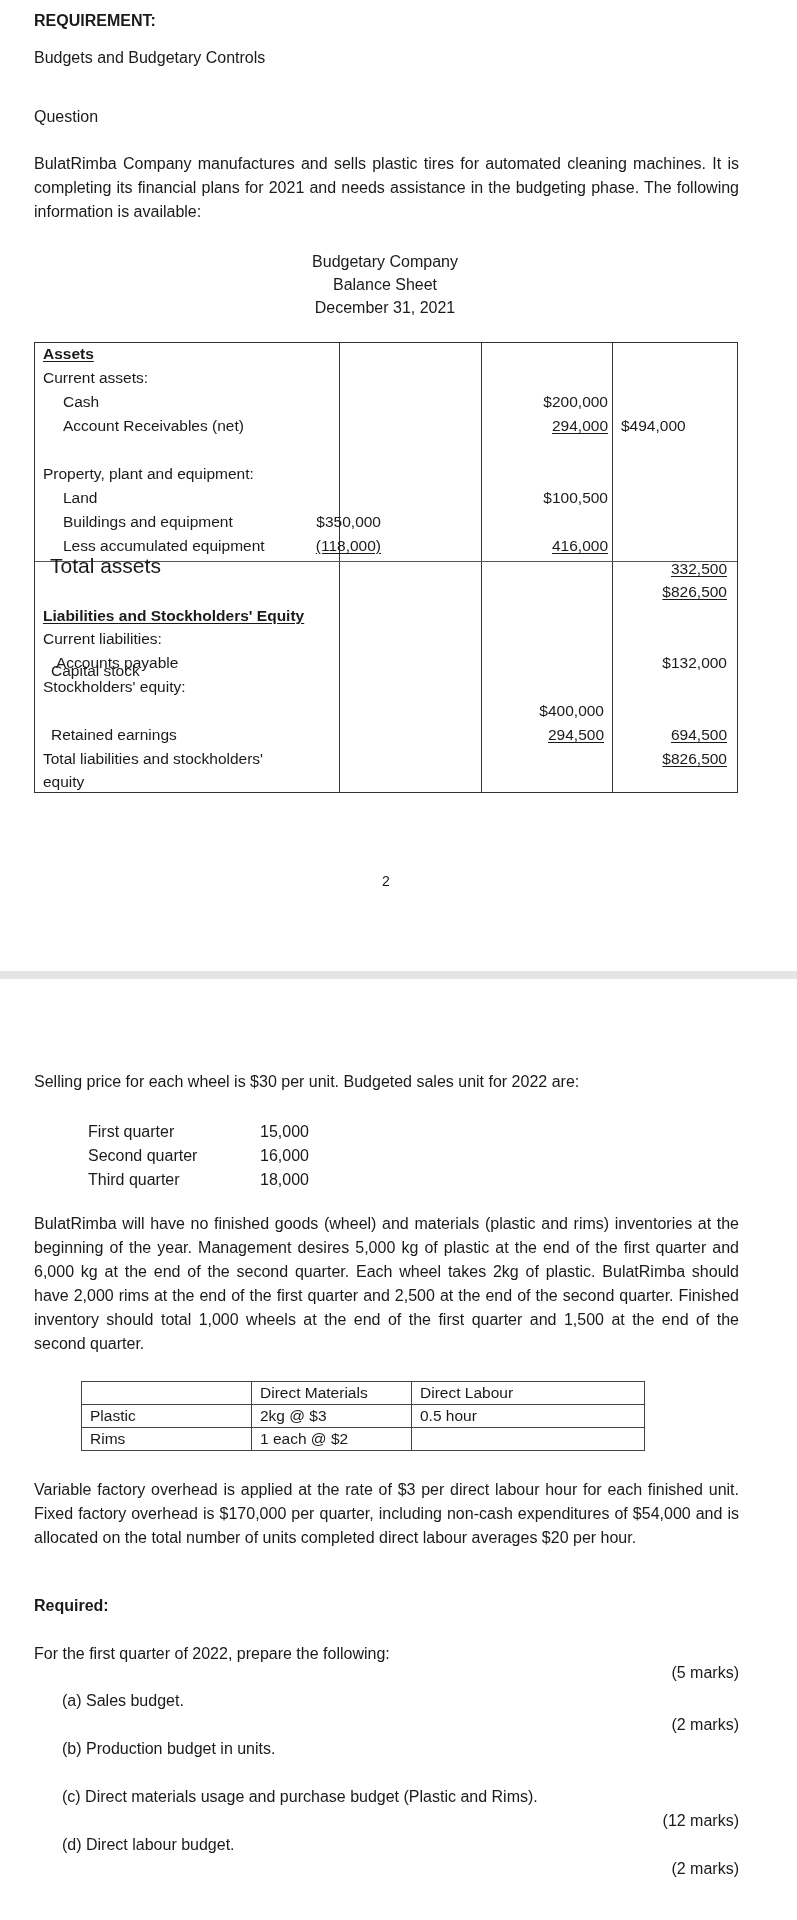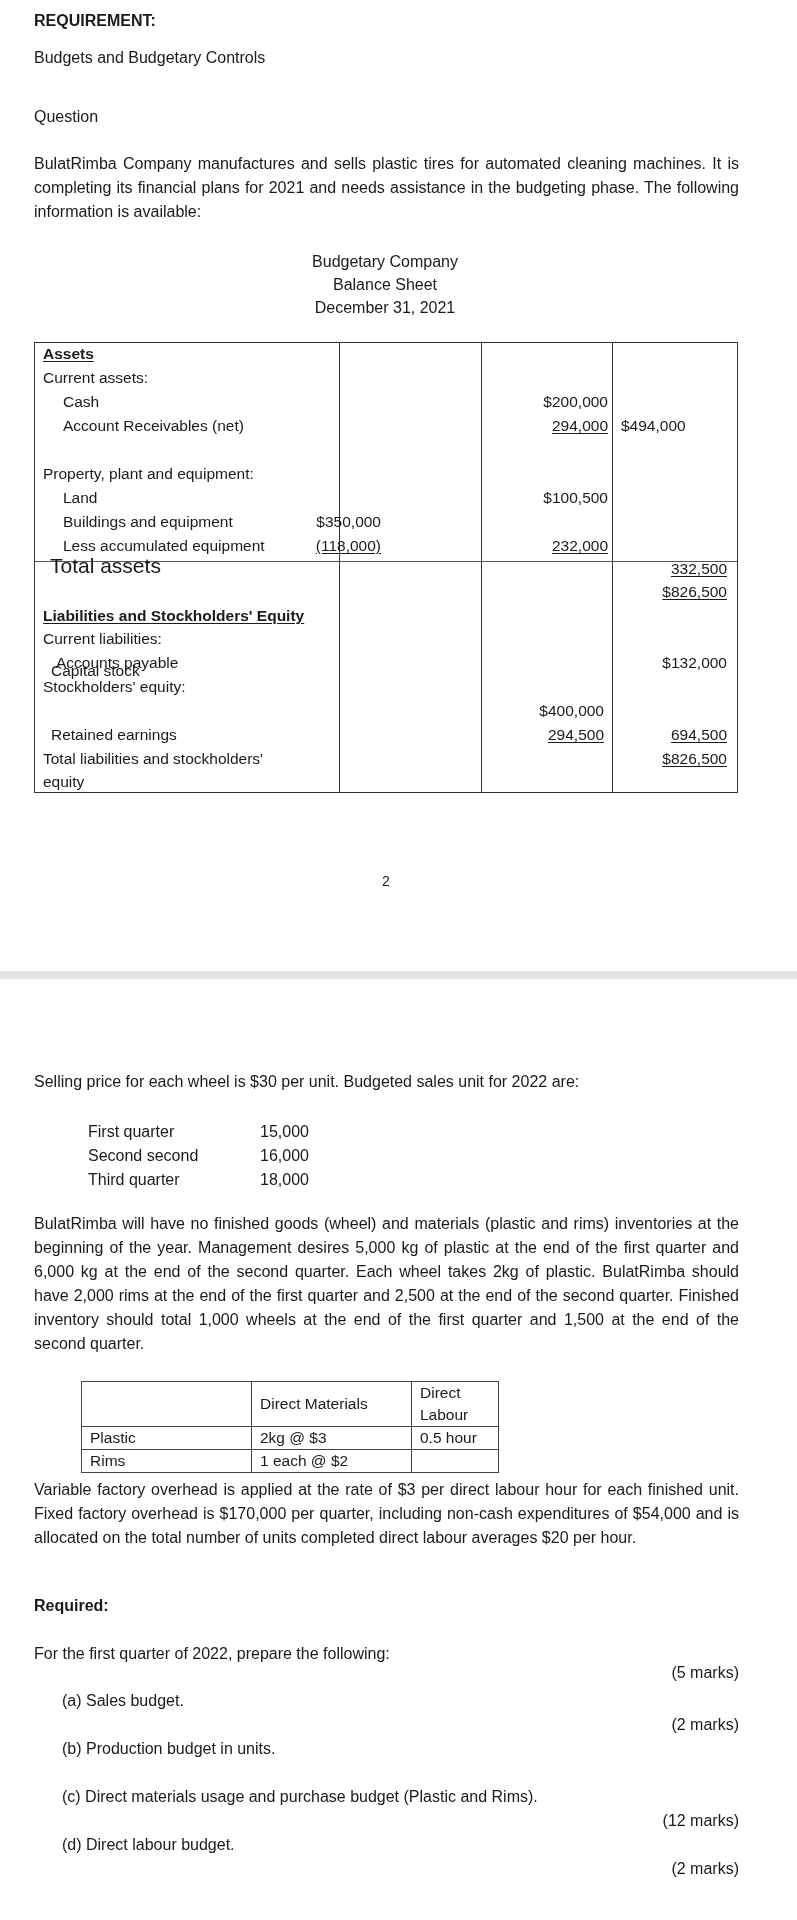--- a/index.html
+++ b/index.html
@@ -26,21 +26,21 @@
   .hline { position: absolute; left: 0; right: 0; height: 0; border-top: 1.5px solid #555; }
   .row { position: absolute; left: 0; right: 0; height: 24px; font-size: 15.5px; }
   .row .lbl { position: absolute; left: 8px; white-space: nowrap; }
   .row .lbl.ind { left: 16px; margin-left: 12px; }
   .row .c2 { position: absolute; right: 356px; }   
   .row .c3 { position: absolute; right: 129px; }
   .row .c4l { position: absolute; left: 586px; }
 
   
   #mt {
-    position: absolute; left: 81px; top: 1381px; width: 418px;
+    position: absolute; left: 81px; top: 1381px; width: 564px;
     border-collapse: collapse; font-size: 15.5px;
   }
   #mt td { border: 1.5px solid #444; padding: 0 8px; height: 22px; line-height: 22px; }
 
   .sep { position: absolute; left: 0; width: 797px; top: 971px; height: 8px; background: #e4e4e4; }
   .marks { position: absolute; right: 58px; font-size: 16px; }
   .item { position: absolute; left: 62px; font-size: 16px; }
 </style>
 </head>
 <body>
@@ -84,21 +84,21 @@
     <span class="lbl ind">Land</span>
     <span class="c3">$100,500</span>
   </div>
   <div class="row" style="top:170px;">
     <span class="lbl ind">Buildings and equipment</span>
     <span class="c2">$350,000</span>
   </div>
   <div class="row" style="top:194px;">
     <span class="lbl ind">Less accumulated equipment</span>
     <span class="c2 ul">(118,000)</span>
-    <span class="c3 ul">232,000</span>
+    <span class="c3 ul">416,000</span>
   </div>
   <div class="row" style="top:212px; height:0;"></div>
 </div>
 
 <div class="abs" style="left:50px; top:554px; font-size:21px;">Total assets</div>
 <div class="abs ul" style="right:70px; top:560px; font-size:15.5px;">332,500</div>
 <div class="abs ul" style="right:70px; top:583px; font-size:15.5px;">$826,500</div>
 
 <div class="abs bold ul" style="left:43px; top:607px; font-size:15.5px;">Liabilities and Stockholders' Equity</div>
 <div class="abs" style="left:43px; top:630px; font-size:15.5px;">Current liabilities:</div>
@@ -114,21 +114,21 @@
 <div class="abs ul" style="right:70px; top:750px; font-size:15.5px;">$826,500</div>
 <div class="abs" style="left:43px; top:773px; font-size:15.5px;">equity</div>
 
 <div class="abs" style="left:382px; top:873px; font-size:14px;">2</div>
 
 <div class="sep"></div>
 
 <div class="abs" style="left:34px; top:1073px;">Selling price for each wheel is $30 per unit. Budgeted sales unit for 2022 are:</div>
 <div class="abs" style="left:88px; top:1120px; line-height:24px;">
   <div>First quarter</div>
-  <div>Second second</div>
+  <div>Second quarter</div>
   <div>Third quarter</div>
 </div>
 <div class="abs" style="left:260px; top:1120px; line-height:24px;">
   <div>15,000</div>
   <div>16,000</div>
   <div>18,000</div>
 </div>
 
 <div class="para" style="top:1212px;">BulatRimba will have no finished goods (wheel) and materials (plastic and rims) inventories at the beginning of the year. Management desires 5,000 kg of plastic at the end of the first quarter and 6,000 kg at the end of the second quarter. Each wheel takes 2kg of plastic. BulatRimba should have 2,000 rims at the end of the first quarter and 2,500 at the end of the second quarter. Finished inventory should total 1,000 wheels at the end of the first quarter and 1,500 at the end of the second quarter.</div>
 

